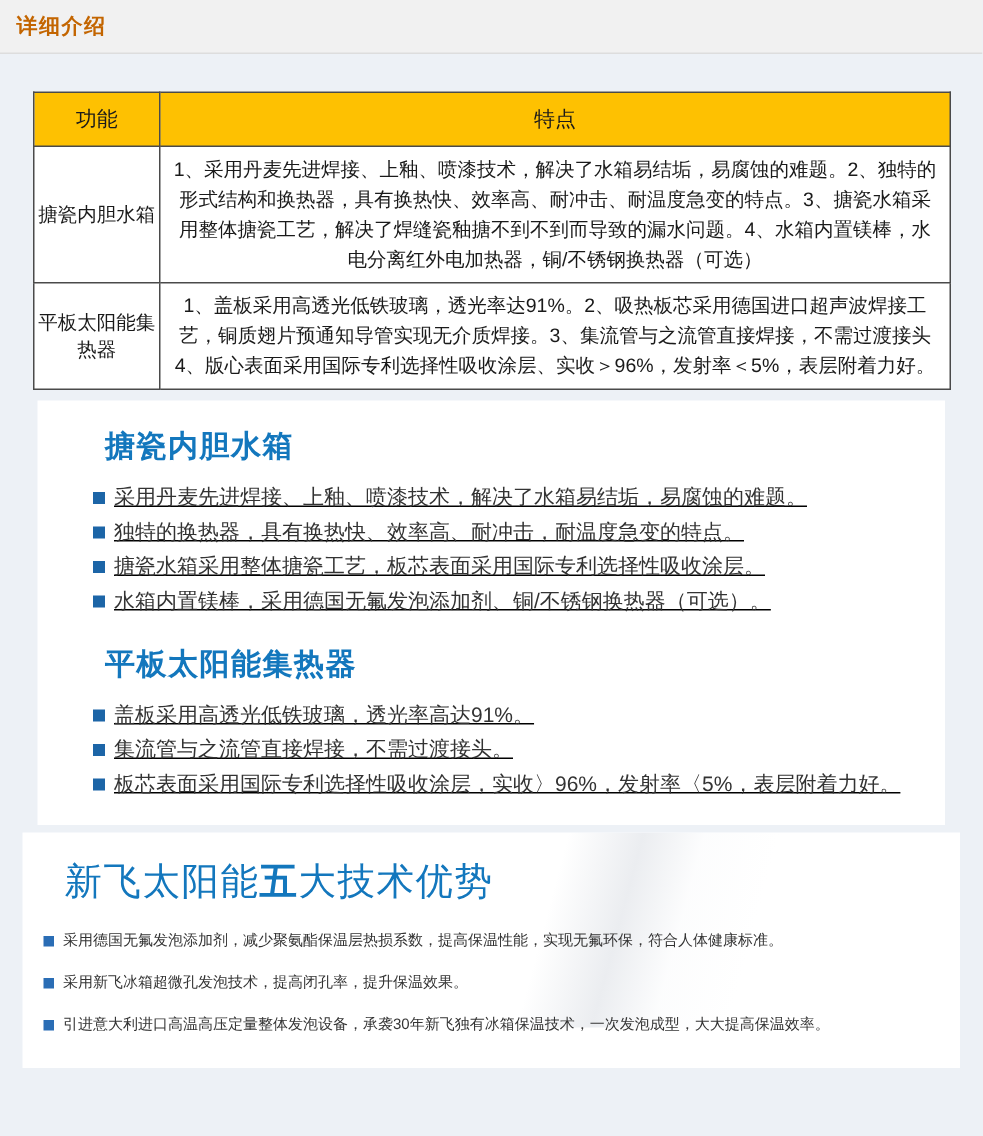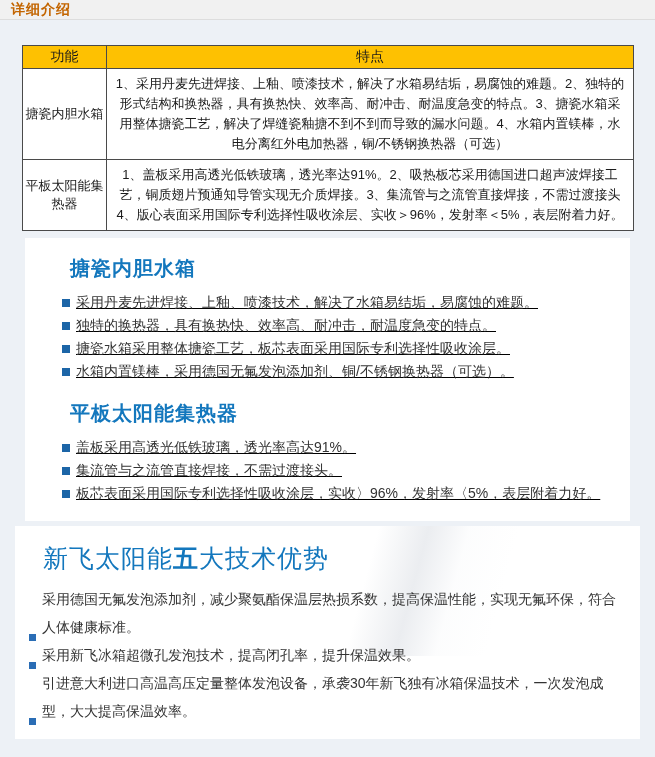--- a/index.html
+++ b/index.html
@@ -7,21 +7,21 @@
     width: 655px;
     font-family: "Liberation Sans", "DejaVu Sans", sans-serif;
   }
   body {
     height: 757px;
     background: #edf1f6;
     overflow: hidden;
   }
   
   .page-header {
-    height: 20px;
+    height: 36px;
     background: #f1f1f1;
     border-bottom: 1px solid #dddddd;
     display: flex;
     align-items: center;
     padding-left: 11px;
   }
   .page-title {
     color: #c36500;
     font-size: 14px;
     font-weight: bold;
@@ -36,21 +36,21 @@
     background: #ffffff;
   }
   .spec-table th, .spec-table td {
     border: 1px solid #4a4a4a;
     color: #1a1a1a;
   }
   .spec-table th {
     background: #fec101;
     font-size: 14px;
     font-weight: normal;
-    height: 23px;
+    height: 36px;
     text-align: center;
   }
   .col-fn { width: 84px; }
   .fn-cell {
     text-align: center;
     font-size: 13px;
     padding: 2px;
     line-height: 18px;
   }
   .ft-cell {
@@ -115,22 +115,22 @@
     font-size: 25px;
     font-weight: normal;
     margin: 4px 0 10px 18px;
     letter-spacing: 1px;
     position: relative;
   }
   .adv-title b { font-weight: bold; }
   .adv-list { list-style: none; position: relative; }
   .adv-item {
     display: flex;
-    align-items: flex-end;
-    font-size: 14px;
+    align-items: flex-start;
+    font-size: 10px;
     color: #333333;
     line-height: 28px;
   }
   .adv-item .bullet-sq { margin: 10px 6px 0 4px; width: 7px; height: 7px; background: #2a6db5; }
 </style>
 </head>
 <body>
 
 <div class="page-header">
   <span class="page-title">详细介绍</span>

